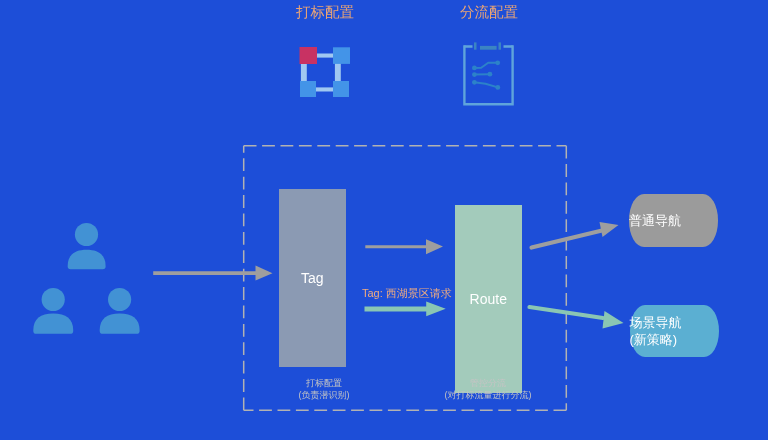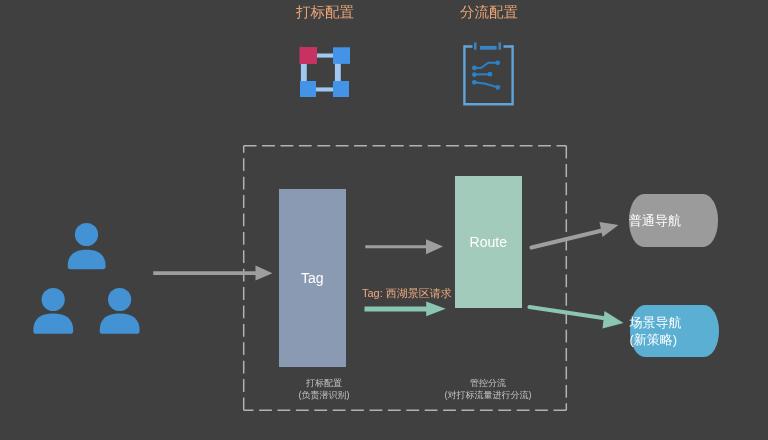--- a/index.html
+++ b/index.html
@@ -1,29 +1,29 @@
 <!DOCTYPE html>
 <html><head>
 <meta charset="utf-8">
 <style>
   html,body{margin:0;padding:0;}
   body{width:768px;height:440px;background:#fdfdfd;overflow:hidden;
        font-family:"Liberation Sans","DejaVu Sans",sans-serif;
        -webkit-font-smoothing:antialiased;}
-  #stage{position:relative;width:768px;height:440px;background:#404040;}
+  #stage{position:relative;width:768px;height:440px;background:#1d4ed8;}
 
   .heading{position:absolute;font-size:14.5px;color:#e9a476;letter-spacing:0px;
            white-space:nowrap;}
 
   .svgicon{position:absolute;}
 
   .procbox{position:absolute;display:flex;align-items:center;justify-content:center;
            color:#ffffff;font-size:14px;}
   #tagbox{left:279px;top:188.5px;width:66.7px;height:178.5px;background:#8b9ab3;}
-  #routebox{left:455px;top:176px;width:66.5px;height:132px;background:#a3cbbb;}
+  #routebox{left:455px;top:205px;width:66.5px;height:188px;background:#a3cbbb;}
 
   .caption{position:absolute;text-align:center;color:#c4c4c4;font-size:9px;
            line-height:12px;white-space:nowrap;}
 
   .edgelabel{position:absolute;color:#eeab80;font-size:11px;white-space:nowrap;}
 
   .pill{position:absolute;display:flex;flex-direction:column;align-items:flex-start;
         justify-content:center;color:#ffffff;font-size:13px;border-radius:15px/26px;
         line-height:17px;}
   #pill-normal{left:629px;top:194px;width:89px;height:53px;background:#9b9b9b;}

